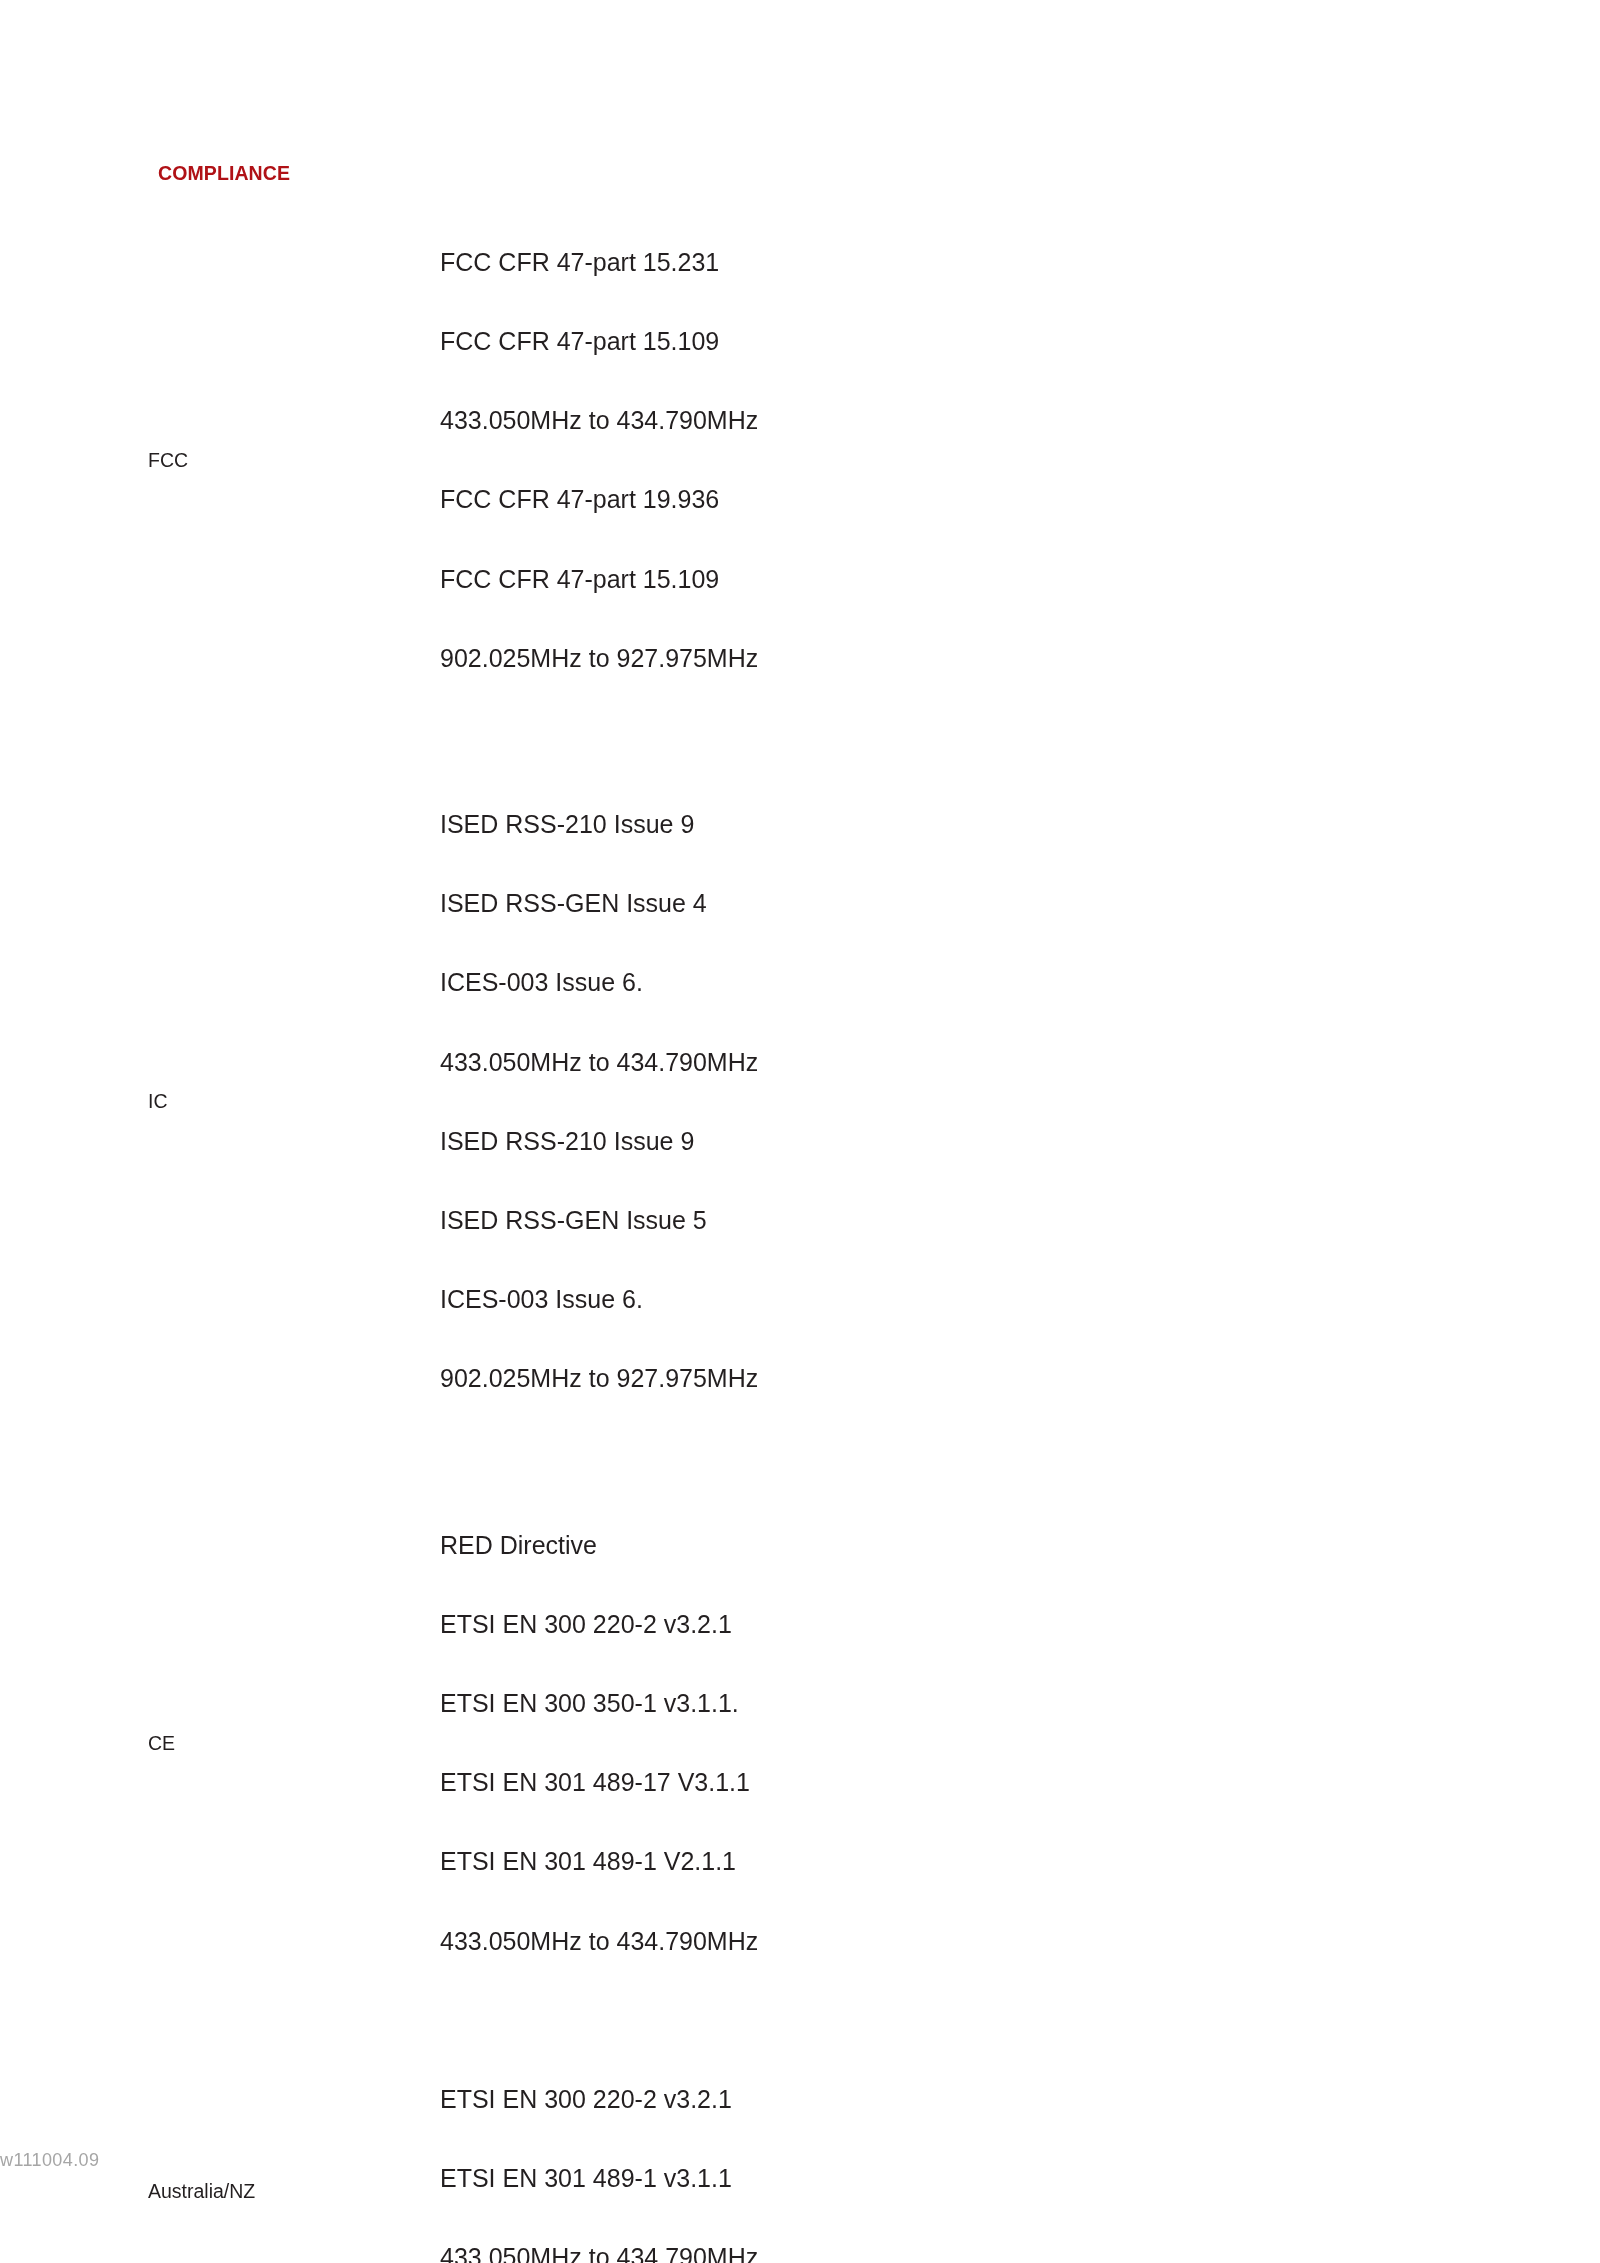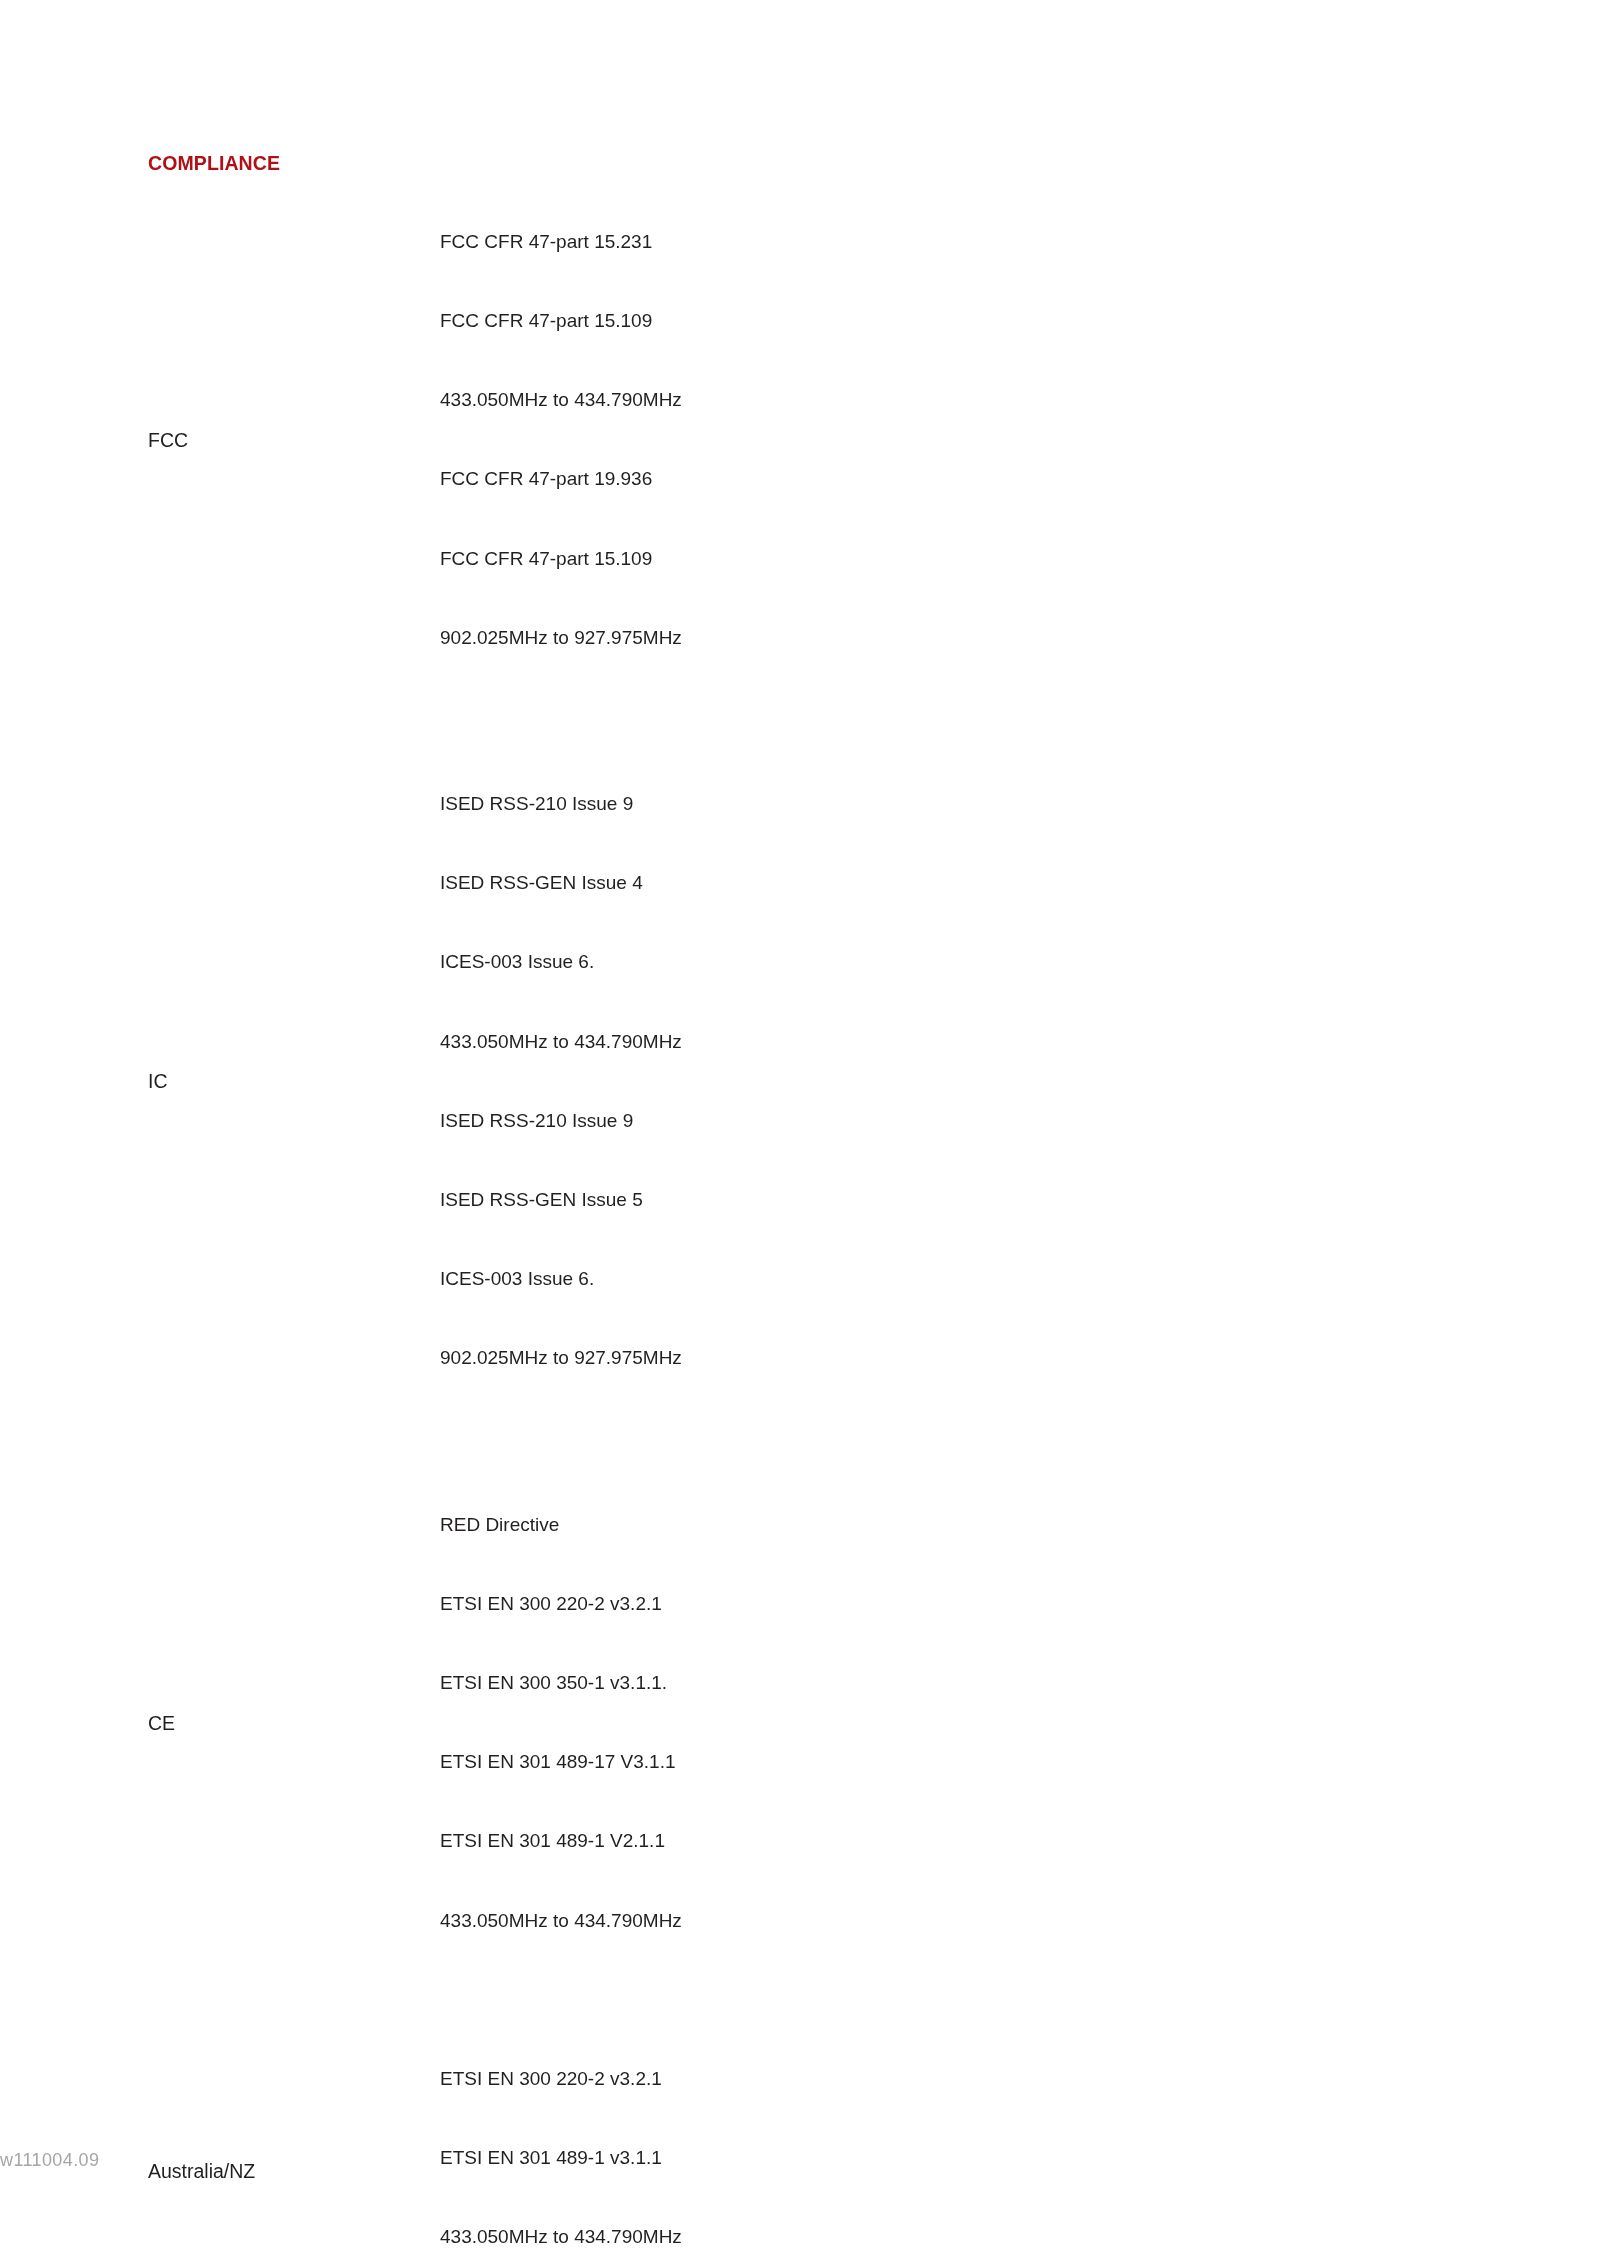--- a/index.html
+++ b/index.html
@@ -24,42 +24,42 @@
     width: 1300px;
   }
 
   
   .sub-heading {
     color: #b01116;
     font-weight: bold;
     font-size: 19.5px;
     letter-spacing: 0.1px;
     line-height: 26px;
-    margin: 0;
+    margin: 10px;
   }
 
   
   .rows {
     margin: 0;
     padding: 0;
   }
   .row {
     display: flex;
     align-items: center;
     line-height: 26.4px;
   }
   .row .label {
     width: 292px;
     flex: 0 0 292px;
     font-size: 19.5px;
     color: #231f20;
   }
   .row .value {
     flex: 1 1 auto;
-    font-size: 19px;
+    font-size: 25px;
     color: #231f20;
     white-space: pre-wrap;
   }
   .row .value .line {
     display: block;
   }
   .sp-26 { height: 26px; }
   .sp-34 { height: 34px; }
 
   

